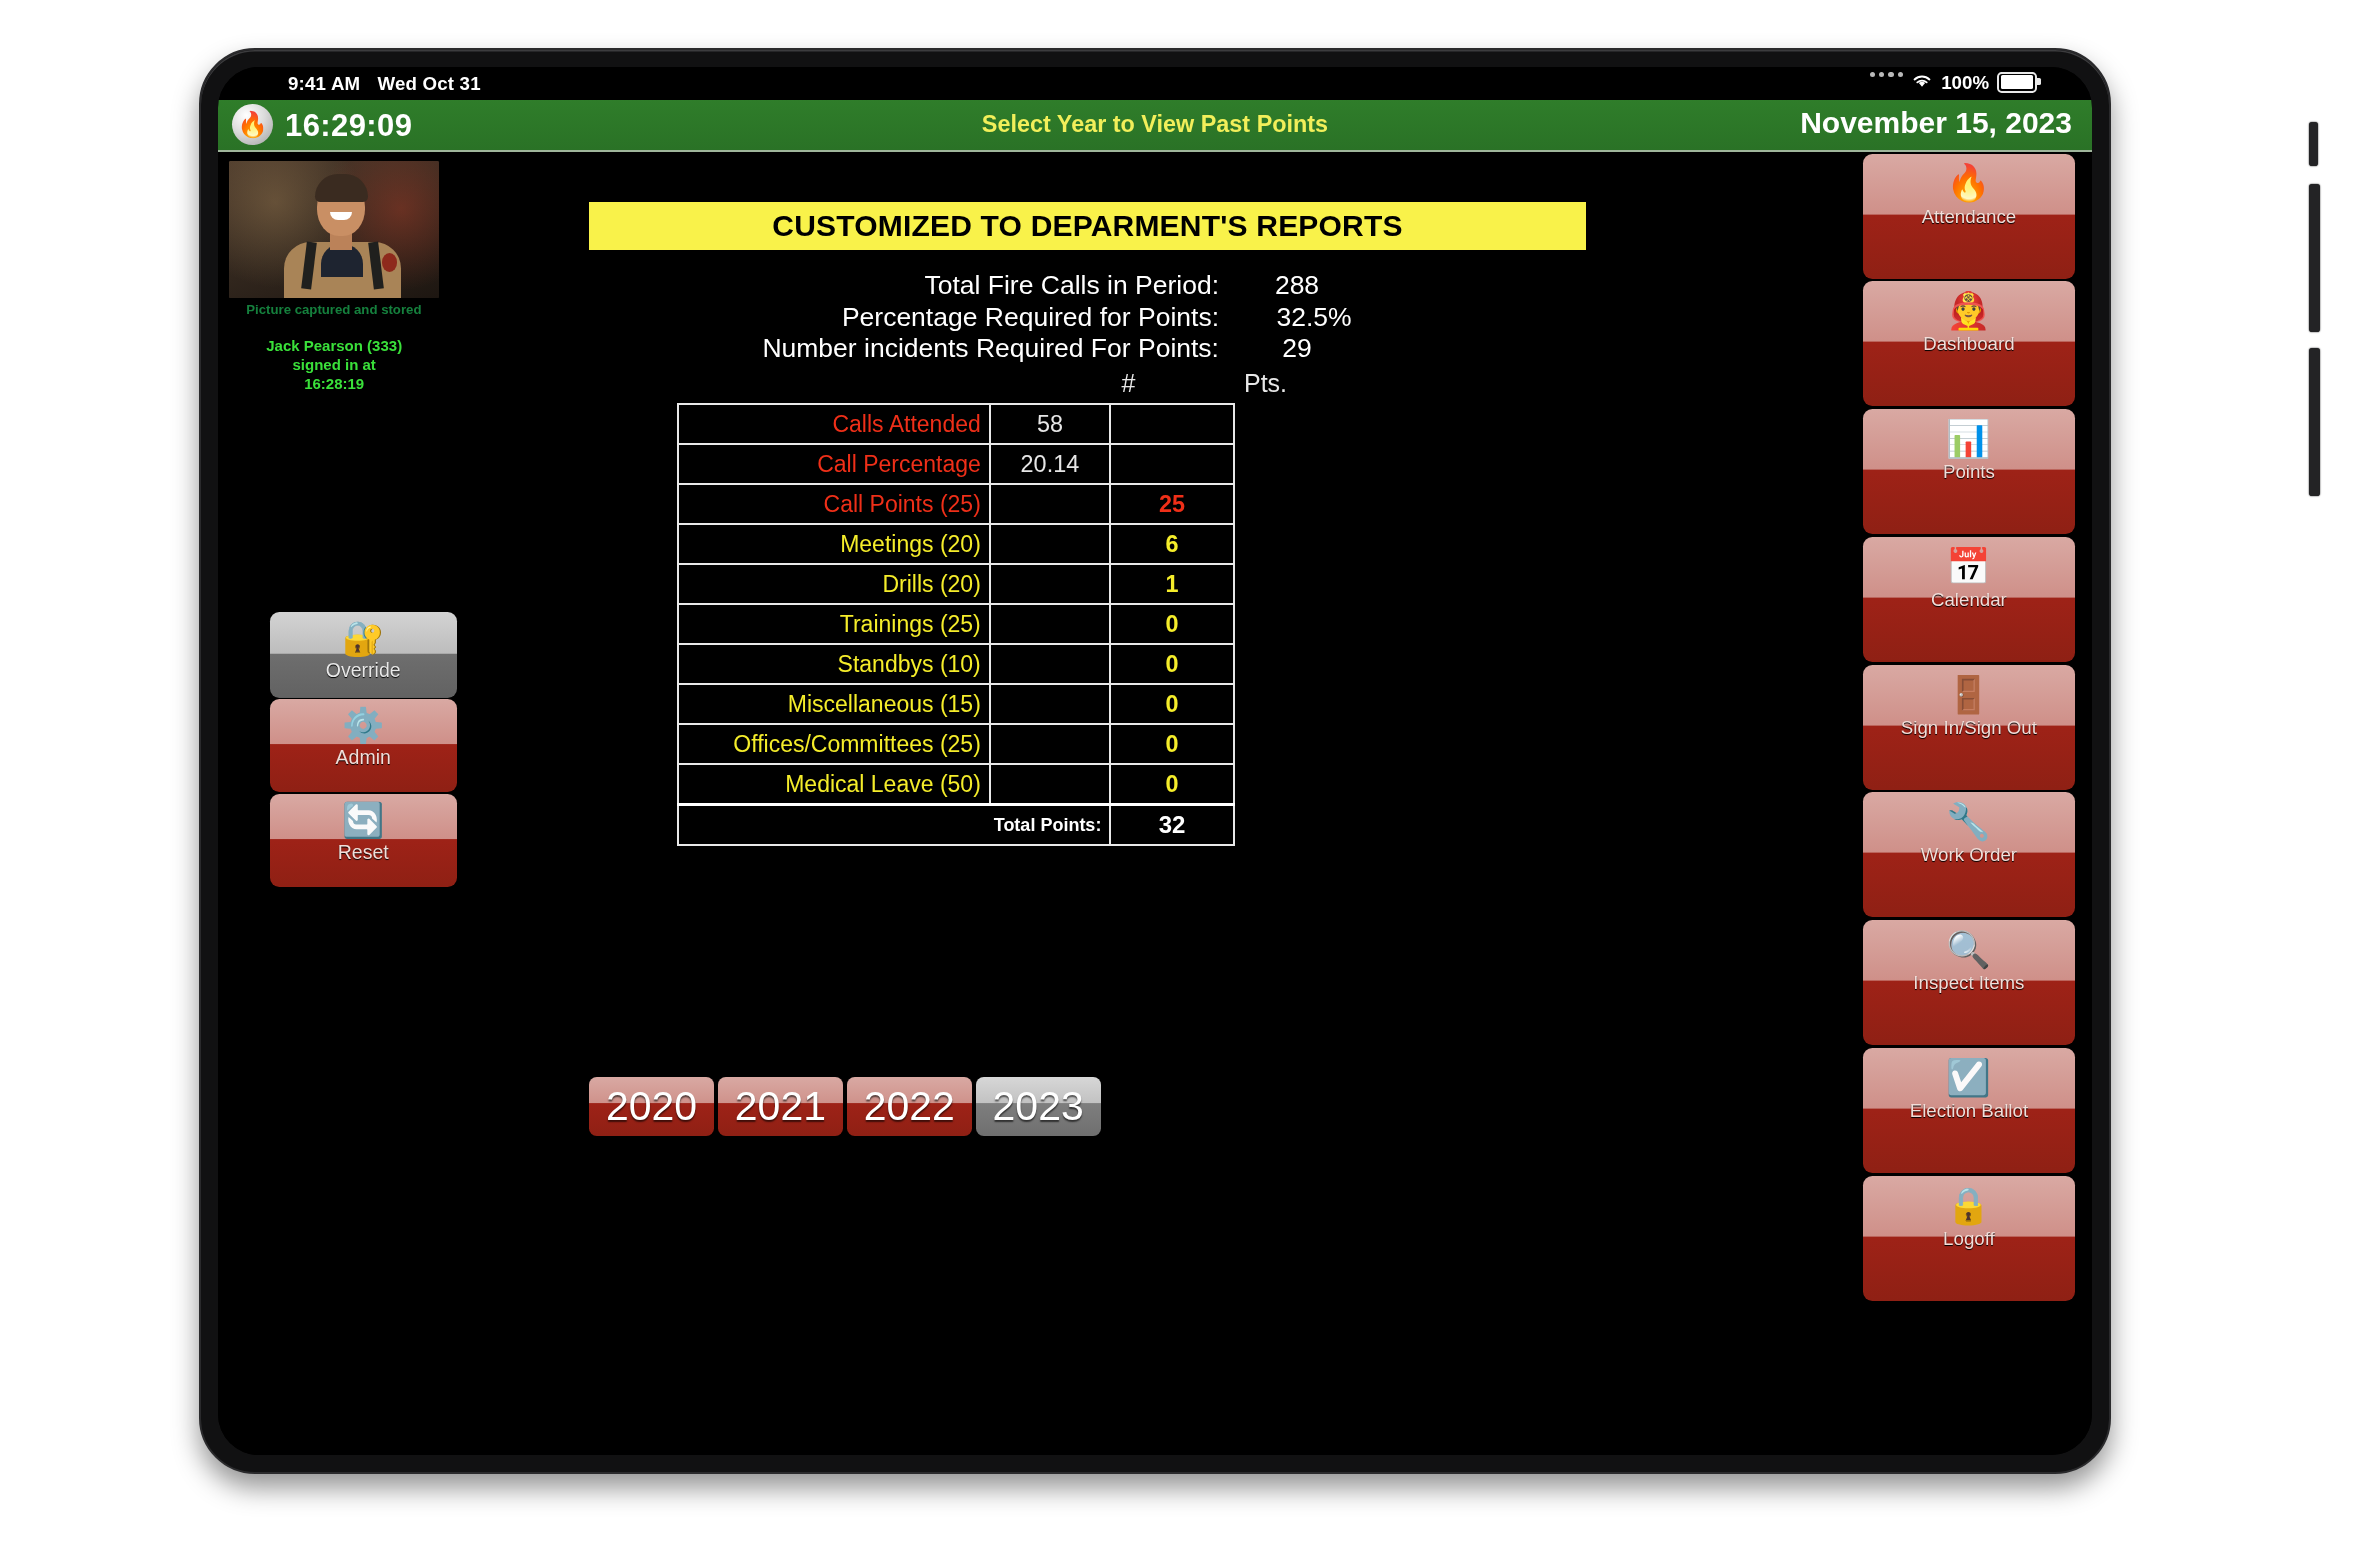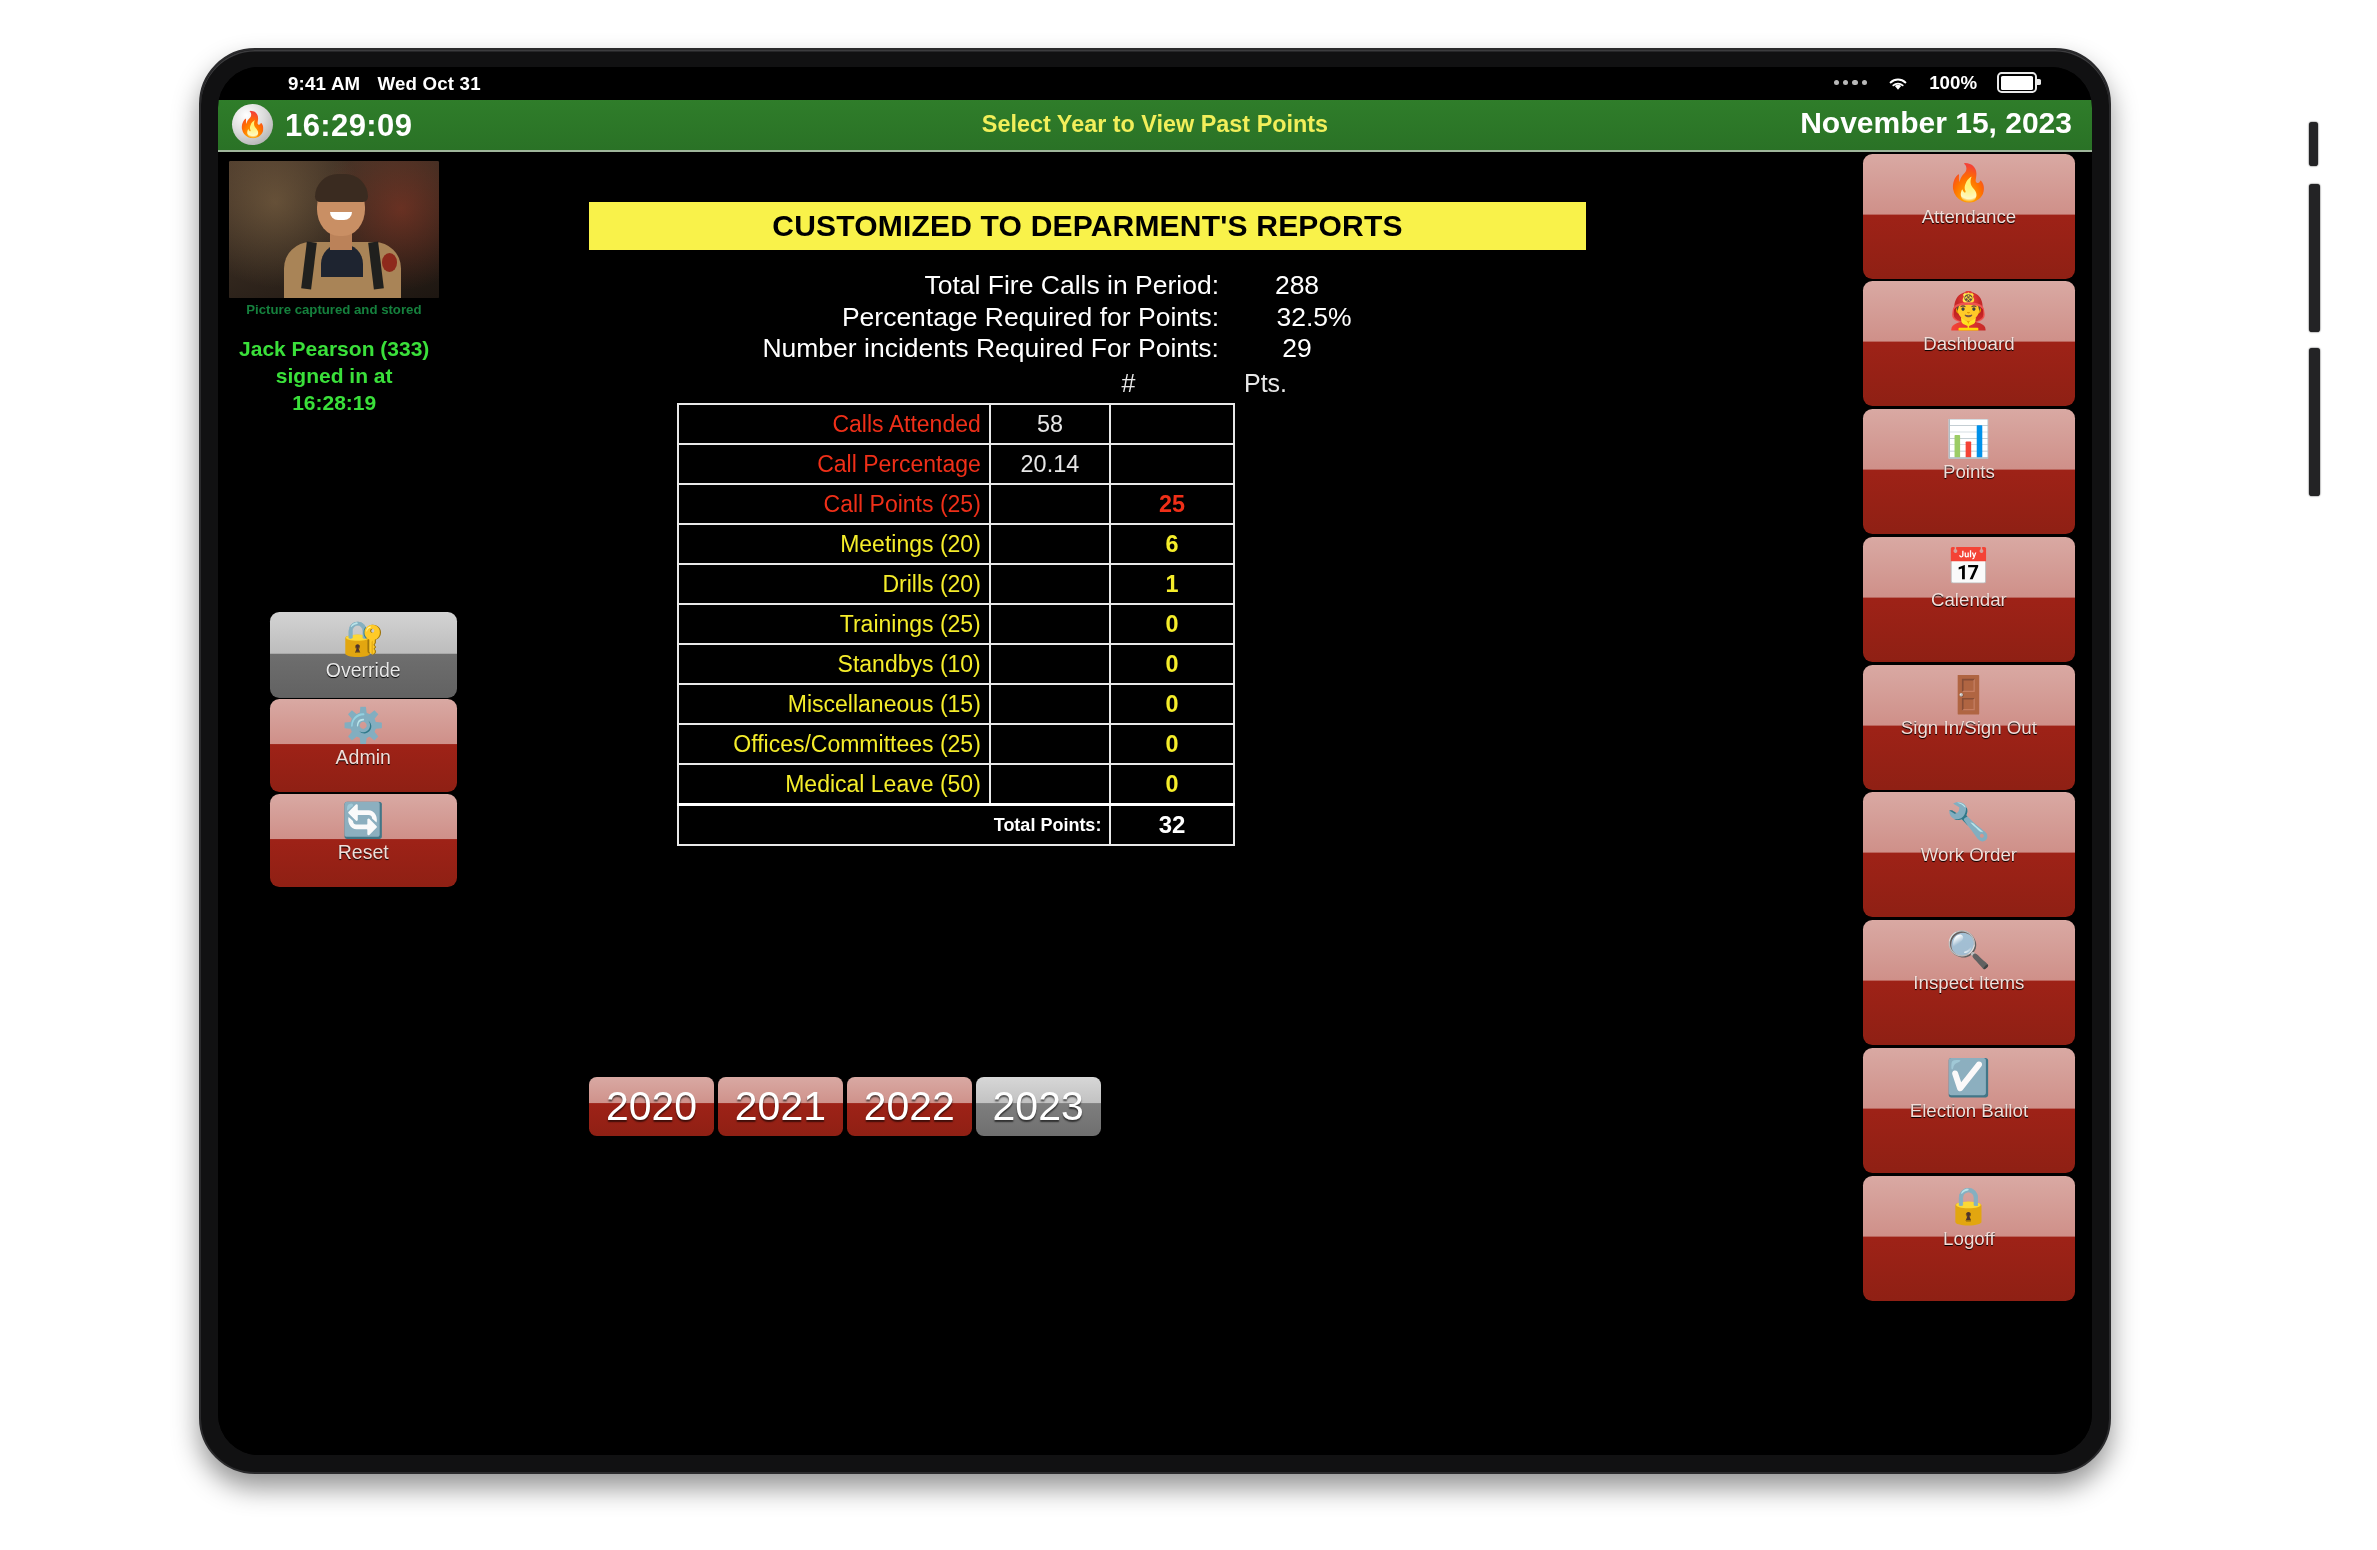--- a/index.html
+++ b/index.html
@@ -24,21 +24,21 @@
   .side-btn.b2{left:2108px;top:134px;width:11px;height:148px;}
   .side-btn.b3{left:2108px;top:298px;width:11px;height:148px;}
   .top-notchbtn{position:absolute;left:1527px;top:41px;width:129px;height:12.5px;background:#2e2e30;border-radius:0 0 6.2px 6.2px;}
 
   
   .statusbar{
     position:absolute;left:0;top:0;width:100%;height:33px;background:#000;color:#fff;
     font-size:18.7px;font-weight:bold;display:flex;align-items:center;
   }
   .sb-left{position:absolute;left:70px;top:6.2px;display:flex;gap:17px;letter-spacing:0.2px;}
-  .sb-right{position:absolute;right:55px;top:4.7px;display:flex;align-items:center;gap:20px;}
+  .sb-right{position:absolute;right:55px;top:4.7px;display:flex;align-items:flex-start;gap:8px;}
   .sb-dots{display:flex;gap:3.9px;align-items:center;}
   .sb-dots i{width:5.5px;height:5.5px;background:#b9b9b9;border-radius:50%;display:block;}
   .wifi{width:22px;height:15.6px;position:relative;}
   .batt{width:36px;height:17px;border:2.3px solid #e9e9e9;border-radius:4.7px;position:relative;}
   .batt::after{content:"";position:absolute;right:-5.5px;top:4.7px;width:3.1px;height:6.2px;background:#e9e9e9;border-radius:0 1.6px 1.6px 0;}
   .batt i{position:absolute;left:1.6px;top:1.6px;bottom:1.6px;right:1.6px;background:#fff;border-radius:1.6px;display:block;}
 
   
   .appbar{
     position:absolute;left:0;top:33px;width:100%;height:50px;
@@ -61,21 +61,21 @@
   
   .leftcol{position:absolute;left:4.7px;top:0;width:234px;bottom:0;}
   .photo-wrap{position:absolute;left:6.2px;top:9.3px;width:210px;}
   .photo{
     width:210px;height:137px;border-radius:1.6px;overflow:hidden;position:relative;
     background:linear-gradient(160deg,#4b3a2c 0%,#3a2d22 40%,#241b14 100%);
   }
   .cap{margin-top:3.9px;text-align:center;font-size:13.2px;font-weight:bold;color:#15803d;}
   .signed{
     position:absolute;left:0;top:184px;width:223px;text-align:center;
-    font-size:21px;font-weight:bold;color:#3ae03a;line-height:1.28;
+    font-size:15px;font-weight:bold;color:#3ae03a;line-height:1.28;
   }
 
   
   .btn3d{
     position:absolute;border-radius:9.3px;overflow:hidden;cursor:pointer;
     background:linear-gradient(#d9a9a3 0%,#cf9089 48%,#9e2217 49%,#8f2014 100%);
     box-shadow:0 0.8px 1.6px rgba(0,0,0,.8);
     display:flex;flex-direction:column;align-items:center;justify-content:flex-start;
   }
   .btn3d.grey{background:linear-gradient(#d3d3d3 0%,#bdbdbd 48%,#6e6e6e 49%,#626262 100%);}

